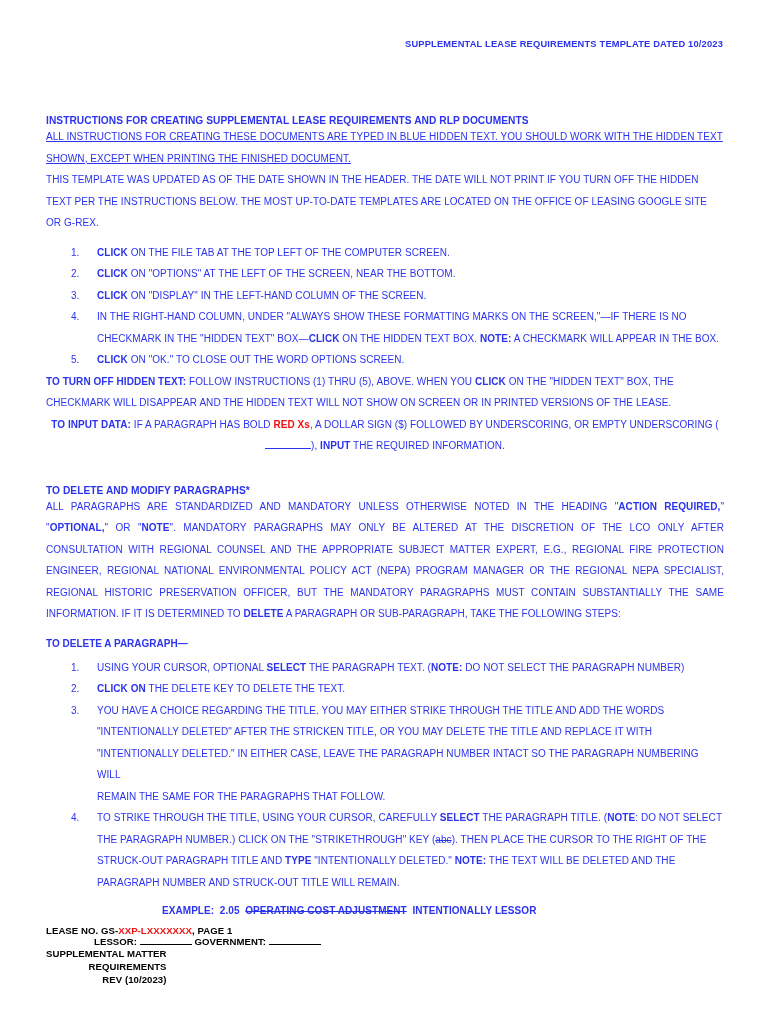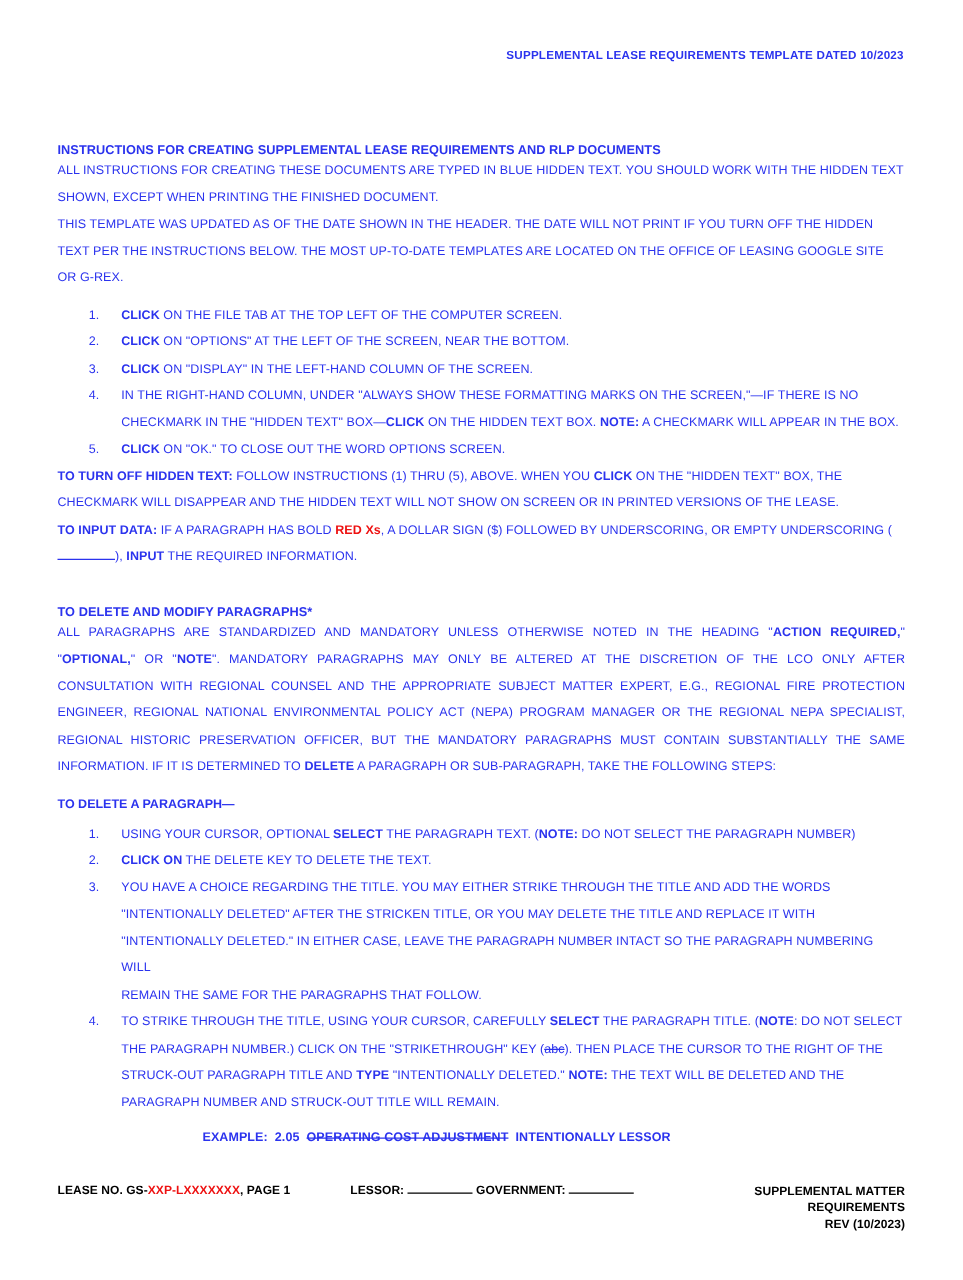--- a/index.html
+++ b/index.html
@@ -53,24 +53,24 @@
     margin-top: 13px;
   }
 
   
   p.para {
     font-size: 10px;
     line-height: 21.5px;
     margin: 0;
     letter-spacing: .06px;
   }
-  .p-intro   { margin-top: 13px; }
+  .p-intro   { margin-top: 13px; text-decoration: underline; }
   .p-updated { margin-top: 21px; }
   .p-turnoff { margin-top: 26px; }
-  .p-input   { margin-top: 25px; }
+  .p-input   { margin-top: 25px; text-align: center; }
   .p-justify { text-align: justify; margin-top: 12px; }
 
   
   ol.steps {
     margin: 8px 0 0 0;
     padding: 0;
     list-style: none;
     font-size: 10px;
     line-height: 21.5px;
     letter-spacing: .06px;
@@ -106,20 +106,21 @@
     bottom: 38px;
     color: #000000;
     font-size: 9.6px;
     font-weight: bold;
     letter-spacing: .06px;
   }
   .doc-footer .row {
     display: flex;
     align-items: flex-start;
     justify-content: flex-end;
+    flex-direction: column;
   }
   .foot-left  { white-space: nowrap; }
   .foot-mid   { white-space: nowrap; margin-left: 38px; margin-right: auto; padding-left: 10px;}
   .foot-right { text-align: right; line-height: 13px; white-space: nowrap; }
   .blank { display: inline-block; border-bottom: 1px solid #000; width: 52px; }
   .blank-blue { display: inline-block; border-bottom: 1px solid #2b33ee; width: 46px; }
 </style>
 </head>
 <body>
 

